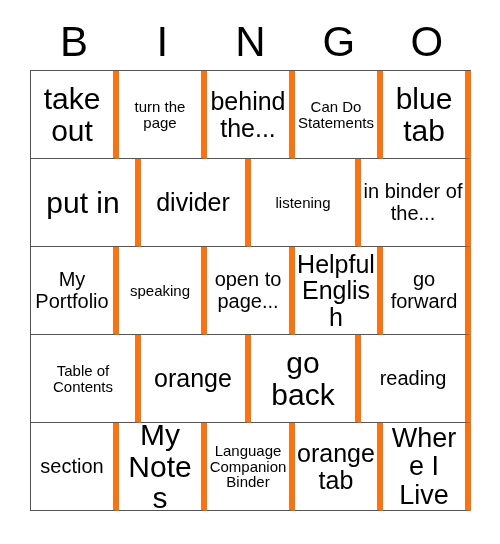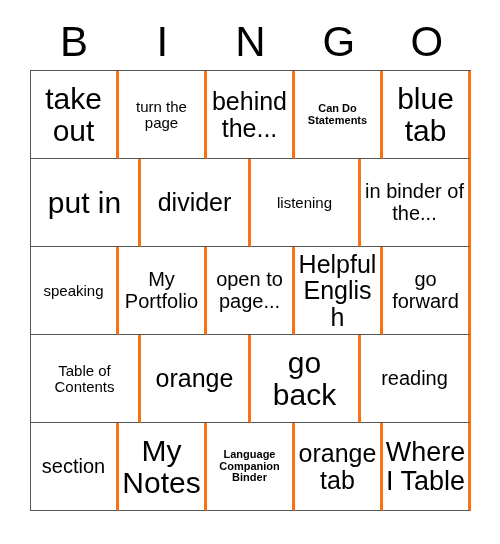--- a/index.html
+++ b/index.html
@@ -43,21 +43,21 @@
     box-sizing: border-box;
   }
   .grid-row {
     display: flex;
     width: 100%;
   }
   .cell {
     flex: 1 1 0;
     width: 88px;
     height: 88px;
-    border-right: 3px solid #f97316;
+    border-right: 6px solid #f97316;
     border-bottom: 1px solid #555555;
     box-sizing: border-box;
     display: flex;
     align-items: center;
     justify-content: flex-end;
     text-align: center;
     padding: 1px 2px;
     overflow: hidden;
   }
   .cell-text {
@@ -66,21 +66,21 @@
     line-height: 1.06;
     color: #000000;
     word-wrap: break-word;
   }
   
   .fs-xxl { font-size: 30px; }
   .fs-xl  { font-size: 27px; }
   .fs-l   { font-size: 25px; }
   .fs-m   { font-size: 20px; }
   .fs-s   { font-size: 15px; }
-  .fs-xs  { font-size: 11px; font-weight: bold; }
+  .fs-xs  { font-size: 15px; }
 </style>
 </head>
 <body>
 
 <div id="card">
 
   <div id="header-row">
     <div class="header-letter">B</div>
     <div class="header-letter">I</div>
     <div class="header-letter">N</div>
@@ -118,24 +118,24 @@
       <div class="cell">
           <span class="cell-text fs-s">listening</span>
         </div>
       <div class="cell">
           <span class="cell-text fs-m">in binder of the...</span>
         </div>
     </div>
 
     <div class="grid-row">
       <div class="cell">
-          <span class="cell-text fs-s">speaking</span>
+          <span class="cell-text fs-m">My Portfolio</span>
         </div>
       <div class="cell">
-          <span class="cell-text fs-m">My Portfolio</span>
+          <span class="cell-text fs-s">speaking</span>
         </div>
       <div class="cell">
           <span class="cell-text fs-m">open to page...</span>
         </div>
       <div class="cell">
           <span class="cell-text fs-l">Helpful English</span>
         </div>
       <div class="cell">
           <span class="cell-text fs-m">go forward</span>
         </div>
@@ -163,18 +163,18 @@
       <div class="cell">
           <span class="cell-text fs-xxl">My Notes</span>
         </div>
       <div class="cell">
           <span class="cell-text fs-xs">Language Companion Binder</span>
         </div>
       <div class="cell">
           <span class="cell-text fs-l">orange tab</span>
         </div>
       <div class="cell">
-          <span class="cell-text fs-xl">Where I Table</span>
+          <span class="cell-text fs-xl">Where I Live</span>
         </div>
     </div>
 
   </div>
 </div>
 
 </body></html>

